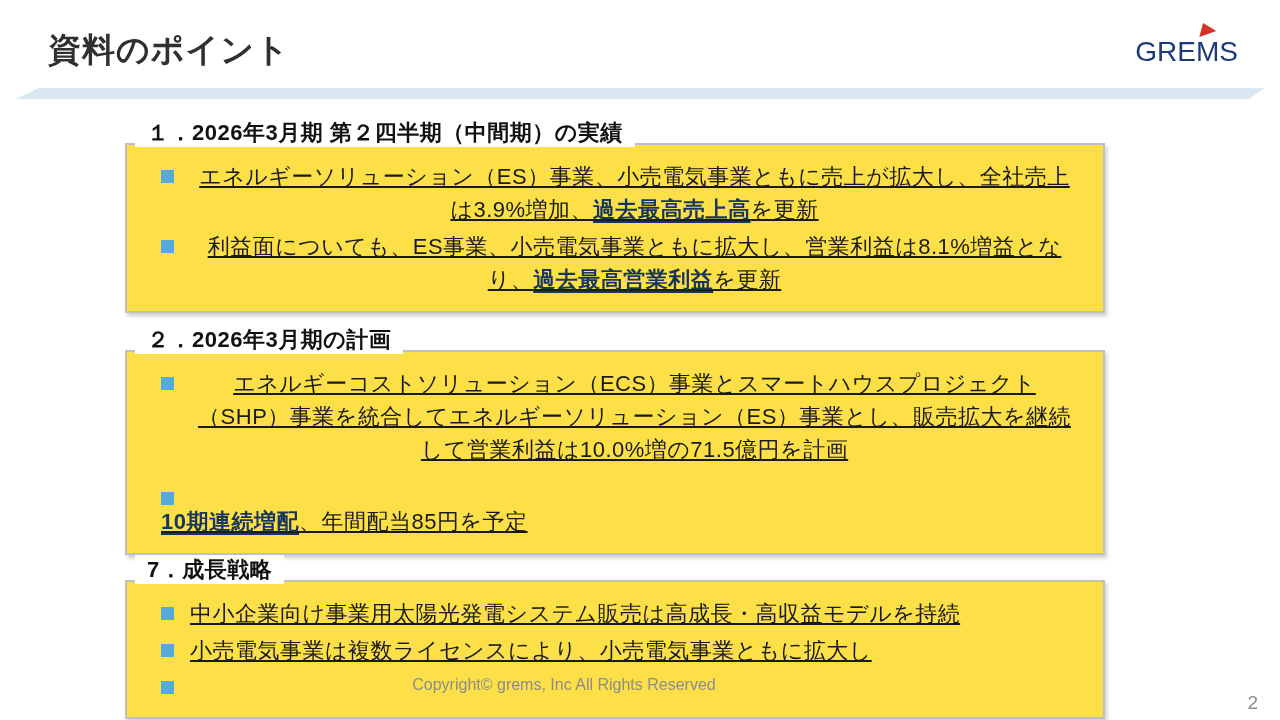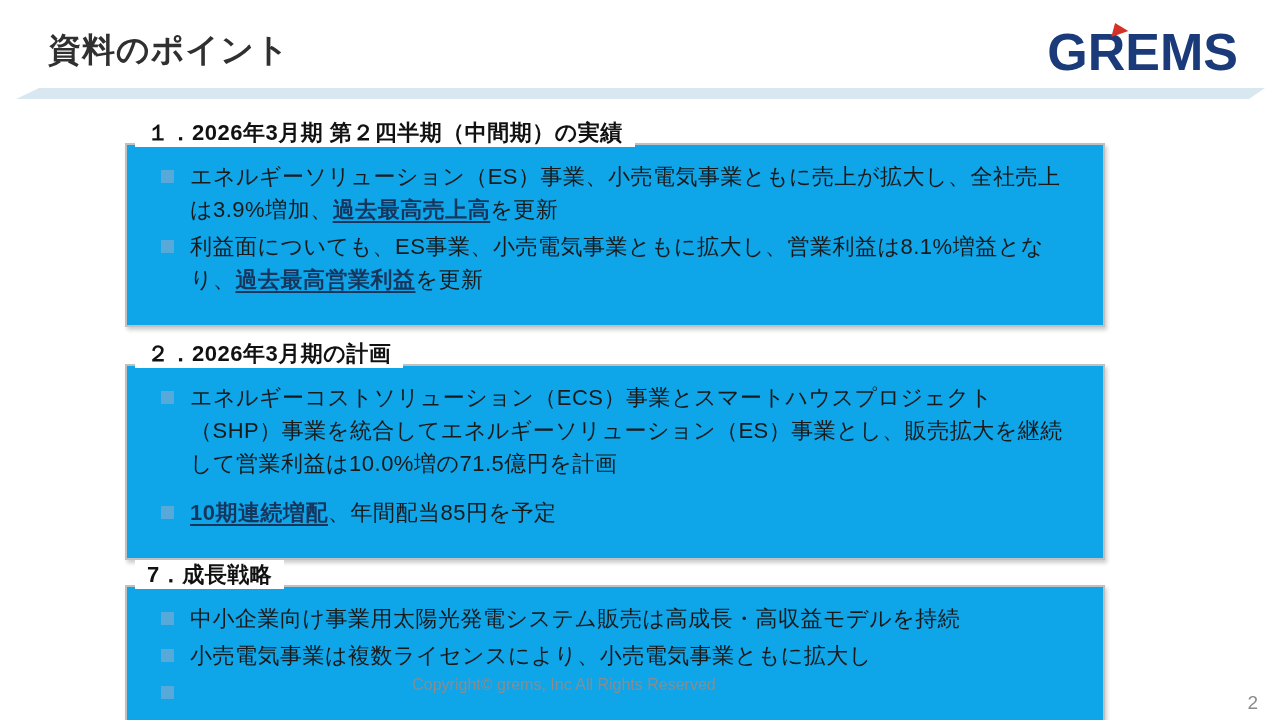--- a/index.html
+++ b/index.html
@@ -1,15 +1,15 @@
 <!DOCTYPE html>
 <html><head>
 <meta charset="utf-8">
 <style>
-  * { margin: 0; padding: 0; box-sizing: border-box; }
+  * { margin: 0; padding: 0; box-sizing: border-box; text-align: center; }
   html, body { width: 1280px; height: 720px; }
   body {
     position: relative;
     width: 1280px; height: 720px;
     background: #ffffff;
     overflow: hidden;
     font-family: "Liberation Sans", "DejaVu Sans", sans-serif;
     color: #1a1a1a;
   }
 
@@ -23,57 +23,57 @@
     position: absolute; top: 88px; left: 16px;
     width: 1249px; height: 11px;
     background: var(--band, #d9e8f0);
     clip-path: polygon(23px 0, 100% 0, calc(100% - 16px) 100%, 0 100%);
   }
   .logo {
     position: absolute; top: 26px; right: 42px;
     height: 52px;
   }
   .logo-text {
-    font-size: 52px; font-weight: bold;
+    font-size: 28px; font-weight: normal;
     color: var(--logo-navy, #1b3a7a);
     letter-spacing: 0px;
     line-height: 52px;
   }
   .logo-flag {
     position: absolute; top: -3px; left: 64px;
     width: 17px; height: 14px;
     background: var(--logo-flag-red, #d23227);
     clip-path: polygon(0 100%, 22% 0, 100% 58%);
   }
 
   
   .boxes { position: absolute; top: 0; left: 125px; width: 980px; }
   .section-box {
     position: relative;
     width: 980px;
     border: 2px solid var(--box-border, #c0c0c0);
-    background: #0ea5e9;
+    background: #fde047;
     box-shadow: 2px 3px 4px rgba(0,0,0,0.20);
-    padding: 13px 24px 25px 34px;
+    padding: 13px 24px 11px 34px;
   }
   .section-box.b1 { margin-top: 143px; min-height: 157px; }
   .section-box.b2 { margin-top: 37px;  min-height: 171px; }
   .section-box.b3 { margin-top: 25px;  min-height: 139px; }
   .section-heading {
     position: absolute; top: -27px; left: 8px;
     background: #ffffff;
     padding: 0 12px;
     font-size: 22px; font-weight: bold; color: #111111;
     white-space: nowrap;
     letter-spacing: 0.5px;
     line-height: 29px;
   }
 
-  .bullet { display: flex; align-items: flex-start; margin: 2px 0 4px 0; }
-  .bullet.spaced { margin-top: 16px; }
+  .bullet { display: flex; align-items: flex-start; margin: 2px 0 4px 0; text-decoration: underline; }
+  .bullet.spaced { margin-top: 16px; flex-direction: column; }
   .sq {
     flex: 0 0 auto;
     width: 13px; height: 13px;
     margin: 10px 16px 0 0;
     background: var(--accent-bullet, #57a9d9);
   }
   .bullet-text {
     font-size: 22px; line-height: 33px;
     letter-spacing: 0.5px;
     color: #1a1a1a;

